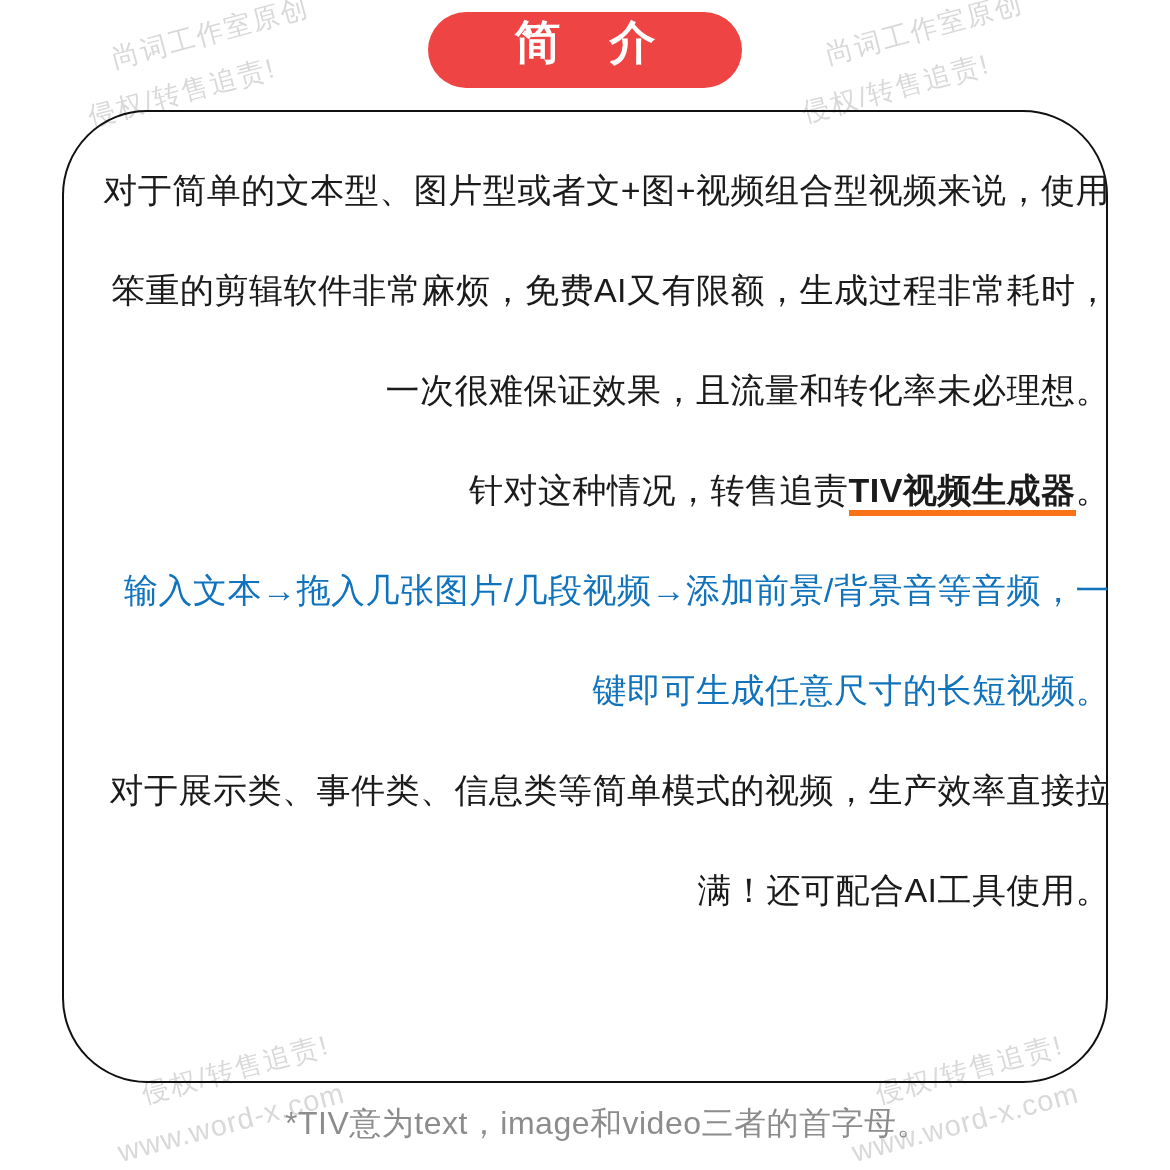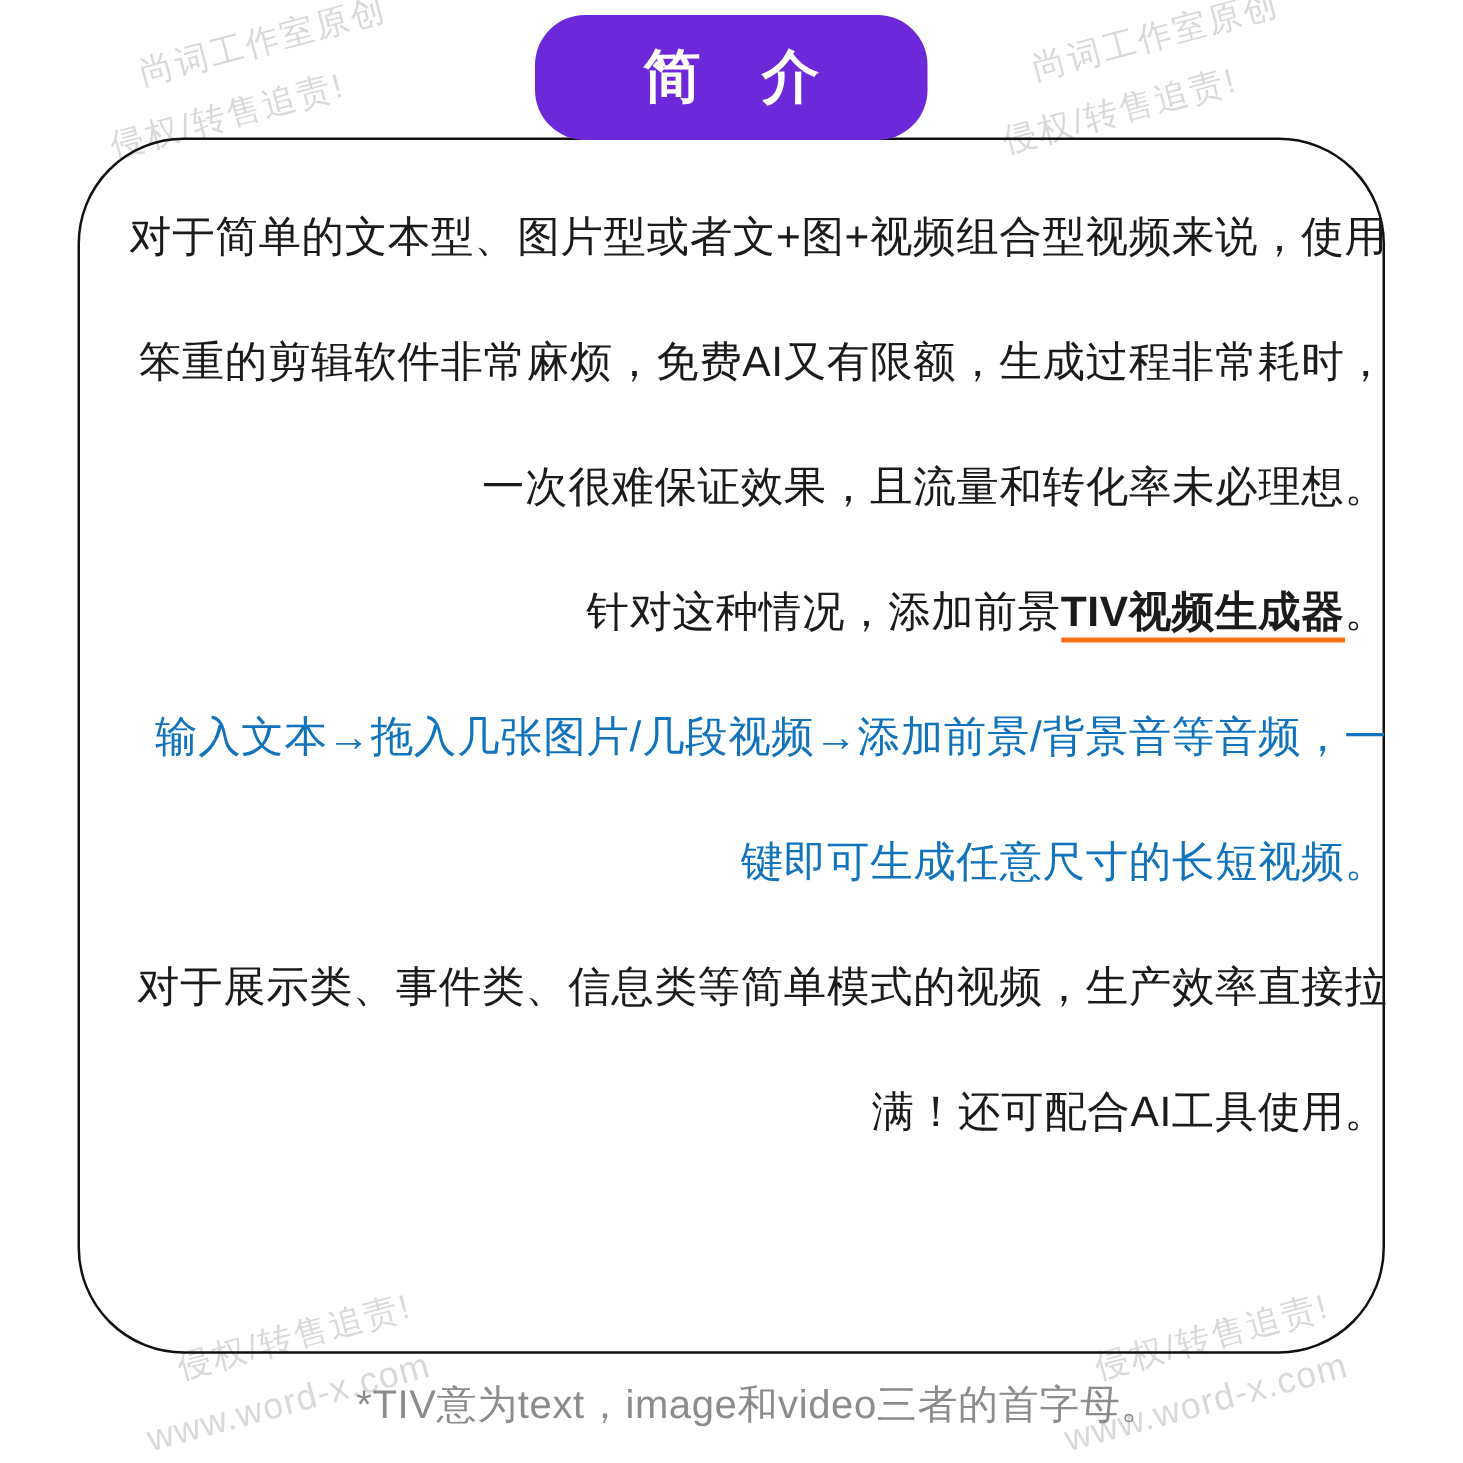--- a/index.html
+++ b/index.html
@@ -32,25 +32,25 @@
   .wm-bottom-right { left: 842px; top: 1048px; }
   .wm-site { font-size: 29px; letter-spacing: 1px; }
 
   
   .pill {
     position: absolute;
     left: 50%;
     top: 12px;
     transform: translateX(-50%);
     width: 314px;
-    height: 100px;
-    background: #6d28d9;
+    height: 76px;
+    background: #ef4444;
     border-radius: 40px;
     display: flex;
-    align-items: center;
+    align-items: flex-start;
     justify-content: center;
     z-index: 5;
   }
   .pill-label {
     color: #ffffff;
     font-size: 46px;
     font-weight: 700;
     letter-spacing: 6px;
     word-spacing: 24px;
     padding-left: 6px;
@@ -85,21 +85,21 @@
     color: #1b1b1b;
     white-space: nowrap;
     letter-spacing: 0.5px;
   }
   .line.blue {
     color: #1173bc;
     font-weight: 400;
   }
   .em {
     font-weight: 800;
-    border-bottom: 4px solid #f97316;
+    border-bottom: 6px solid #f97316;
     padding-bottom: 1px;
   }
 
   
   .footnote {
     position: absolute;
     left: 0;
     top: 1102px;
     width: 1170px;
     text-align: center;
@@ -140,21 +140,21 @@
   <div class="line">
     <span>对于简单的文本型、图片型或者文+图+视频组合型视频来说，使用</span>
   </div>
   <div class="line">
     <span>笨重的剪辑软件非常麻烦，免费AI又有限额，生成过程非常耗时，</span>
   </div>
   <div class="line">
     <span>一次很难保证效果，且流量和转化率未必理想。</span>
   </div>
   <div class="line">
-    <span>针对这种情况，添加前景</span><span class="em">TIV视频生成器</span><span>。</span>
+    <span>针对这种情况，转售追责</span><span class="em">TIV视频生成器</span><span>。</span>
   </div>
   <div class="line blue">
     <span>输入文本→拖入几张图片/几段视频→添加前景/背景音等音频，一</span>
   </div>
   <div class="line blue">
     <span>键即可生成任意尺寸的长短视频。</span>
   </div>
   <div class="line">
     <span>对于展示类、事件类、信息类等简单模式的视频，生产效率直接拉</span>
   </div>

